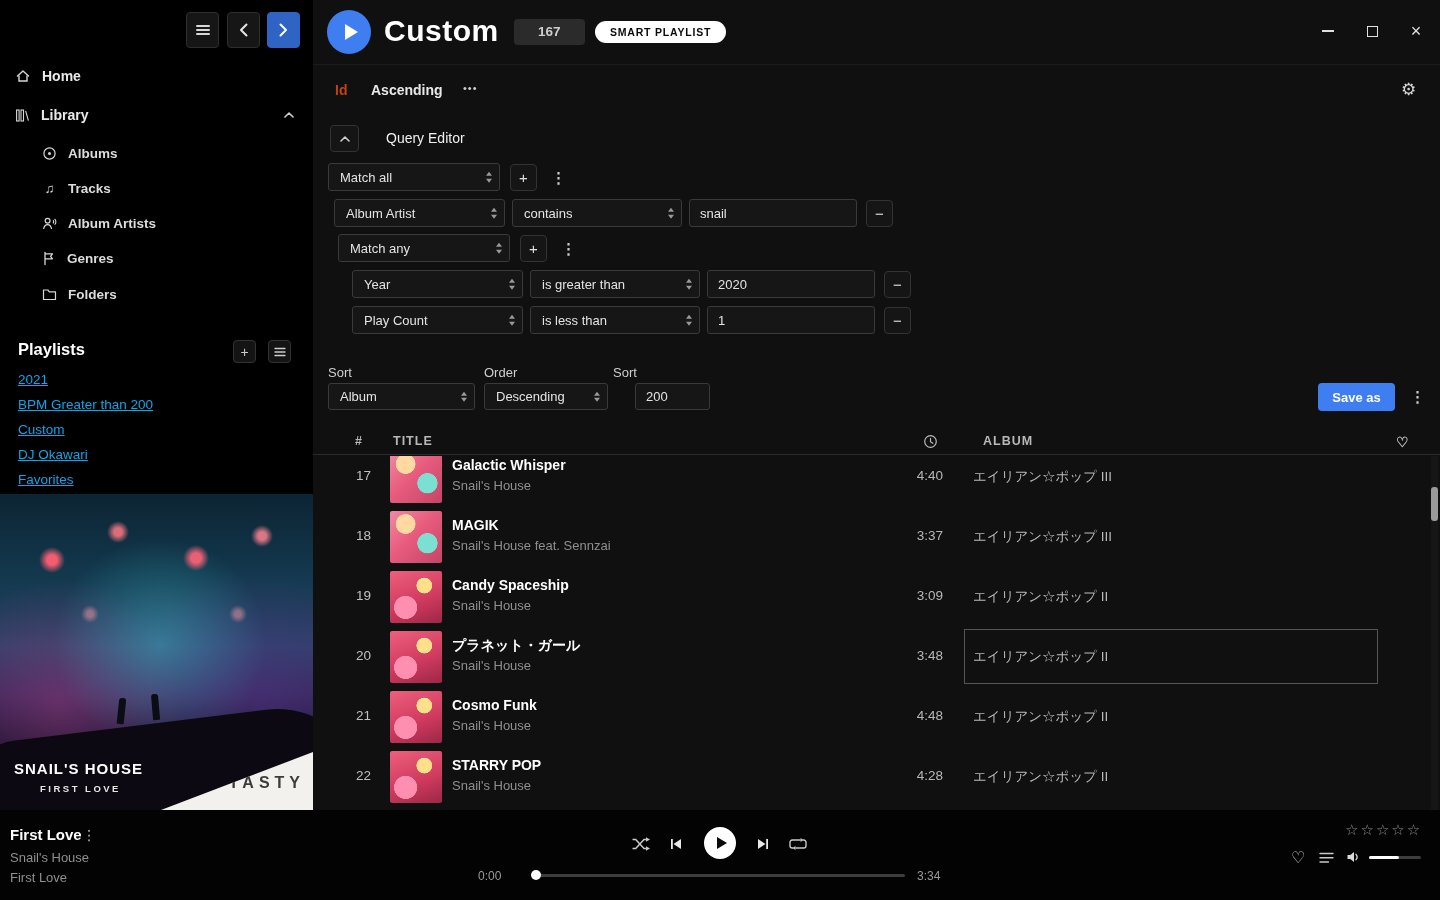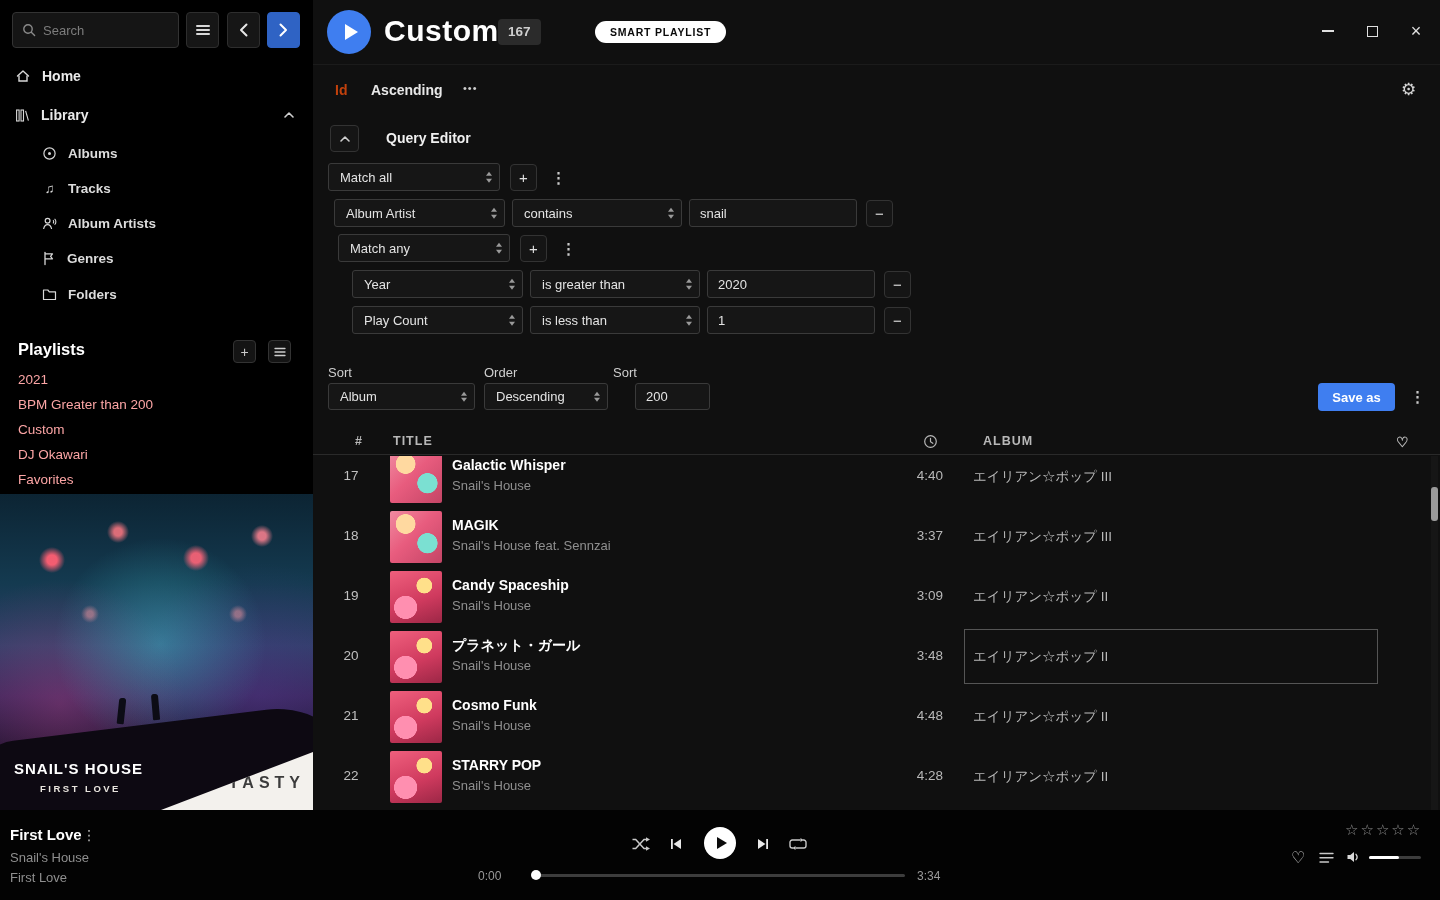--- a/index.html
+++ b/index.html
@@ -25,21 +25,21 @@
               padding-left:15px; gap:11px; color:#eaeaea; font-size:14px; font-weight:700; cursor:pointer; }
   .nav-item .chev { position:absolute; right:18px; }
   .sub-item { position:absolute; left:0; width:100%; height:28px; display:flex; align-items:center;
               padding-left:42px; gap:11px; color:#dcdcdc; font-size:13.5px; font-weight:700; cursor:pointer; }
   .glyph-ic { color:#d8d8d8; font-size:13px; width:15px; text-align:center; }
 
   .pl-header { position:absolute; top:338px; left:0; width:100%; height:26px; }
   .pl-title { position:absolute; left:18px; top:2px; font-size:16.5px; font-weight:800; color:#fff; }
   .sq22 { position:absolute; top:2px; width:23px; height:23px; border:1px solid #333; border-radius:4px;
           background:#141414; color:#ccc; display:flex; align-items:center; justify-content:center; font-size:14px; }
-  .pl-item { position:absolute; left:18px; height:20px; line-height:20px; font-size:13.5px; color:#fca5a5; cursor:pointer; }
+  .pl-item { position:absolute; left:18px; height:20px; line-height:20px; font-size:13.5px; color:#0ea5e9; cursor:pointer;text-decoration:underline; }
 
   
   .artwork { position:absolute; left:0; top:494px; width:313px; height:316px; overflow:hidden; cursor:pointer;
     background:
       radial-gradient(circle at 52px 66px,  rgba(255,95,115,.95) 0 5px, rgba(255,95,115,0) 13px),
       radial-gradient(circle at 118px 38px, rgba(255,120,130,.85) 0 4px, rgba(255,120,130,0) 11px),
       radial-gradient(circle at 196px 64px, rgba(255,100,120,.9) 0 5px, rgba(255,100,120,0) 13px),
       radial-gradient(circle at 262px 42px, rgba(255,130,145,.85) 0 4px, rgba(255,130,145,0) 11px),
       radial-gradient(circle at 90px 120px, rgba(250,150,160,.5) 0 3px, transparent 9px),
       radial-gradient(circle at 238px 120px, rgba(250,150,160,.5) 0 3px, transparent 9px),
@@ -57,39 +57,39 @@
   .art-brand { position:absolute; right:8px; bottom:18px; color:#3c3c3c; font-size:16px; font-weight:800; letter-spacing:5px; }
 
   
   .main { position:absolute; left:313px; top:0; width:1127px; height:810px; background:#101010; }
   .mheader { position:absolute; left:0; top:0; width:100%; height:65px; border-bottom:1px solid #1b1b1b; }
   .play-big { position:absolute; left:14px; top:10px; width:44px; height:44px; border-radius:50%;
               background:#3f7ef0; display:flex; align-items:center; justify-content:center; }
   .tri { width:0; height:0; border-left:13px solid #fff; border-top:8px solid transparent;
          border-bottom:8px solid transparent; margin-left:4px; }
   .ptitle { position:absolute; left:71px; top:14px; font-size:30px; font-weight:800; color:#fff; letter-spacing:.5px; }
-  .count-badge { position:absolute; left:185px; top:19px; height:26px; line-height:26px; padding:0 10px;
+  .count-badge { position:absolute; left:201px; top:19px; height:26px; line-height:26px; padding:0 24px;
                  background:#2b2b2b; border-radius:4px; color:#cfcfcf; font-size:13.5px; font-weight:700; }
   .smart-badge { position:absolute; left:257px; top:21px; height:22px; line-height:22px; padding:0 15px;
                  background:#fff; border-radius:11px; color:#0a0a0a; font-size:10.5px; font-weight:800; letter-spacing:.8px;margin-left:25px; }
   .win-controls { position:absolute; right:10px; top:17px; display:flex; gap:16px; }
   .win-controls button { width:28px; height:28px; display:flex; align-items:center; justify-content:center; }
   .min-glyph { width:12px; height:2px; background:#e0e0e0; display:block; }
   .max-glyph { width:11px; height:11px; border:1.5px solid #e0e0e0; display:block; }
   .x-glyph { font-size:18px; color:#e0e0e0; line-height:1; }
 
   .sortbar span { position:absolute; cursor:pointer; }
   .sb-field { left:22px; top:82px; font-size:14px; font-weight:800; color:#c2410c; }
   .sb-dir { left:58px; top:82px; font-size:14px; font-weight:700; color:#e8e8e8; }
   .sb-more { left:150px; top:82px; font-size:11px; color:#cfcfcf; letter-spacing:1px; }
   .sb-gear { left:1088px; top:79px; font-size:17px; color:#d5d5d5; }
 
   .collapse-btn { position:absolute; left:17px; top:125px; width:29px; height:27px; background:#151515;
                   border:1px solid #333; border-radius:4px; display:flex; align-items:center; justify-content:center; }
-  .qe-title { position:absolute; left:73px; top:130px; font-size:14px; font-weight:700; color:#f0f0f0; }
+  .qe-title { position:absolute; left:73px; top:130px; font-size:14px; font-weight:400; color:#f0f0f0; }
 
   .dd { position:absolute; height:28px; background:#161616; border:1px solid #3a3a3a; border-radius:3px;
         display:flex; align-items:center; padding:0 24px 0 11px; color:#e3e3e3; font-size:13px; cursor:pointer; }
   .dd .caret { position:absolute; right:7px; top:50%; transform:translateY(-50%); }
   .caret i { display:block; width:0; height:0; border-left:3.5px solid transparent; border-right:3.5px solid transparent; }
   .caret .up { border-bottom:4px solid #9a9a9a; margin-bottom:2.5px; }
   .caret .dn { border-top:4px solid #9a9a9a; }
   .qinput { position:absolute; height:28px; background:#161616; border:1px solid #3a3a3a; border-radius:3px;
             color:#e3e3e3; font-size:13px; padding:0 10px; }
   .sqbtn { position:absolute; width:27px; height:27px; background:#151515; border:1px solid #333; border-radius:4px;
@@ -98,21 +98,21 @@
   .flabel { position:absolute; font-size:13px; color:#cfcfcf; }
   .save-btn { position:absolute; left:1005px; top:383px; width:77px; height:28px; background:#3f7ef0;
               border-radius:4px; color:#fff; font-size:13px; font-weight:700; }
 
   .thead { position:absolute; left:0; top:428px; width:100%; height:27px; border-bottom:1px solid #2a2a2a; }
   .thead span { position:absolute; top:6px; font-size:12.5px; letter-spacing:1px; font-weight:600; color:#b8b8b8; }
   .thead .hic { position:absolute; top:6px; }
   .tbody { position:absolute; left:0; top:456px; width:100%; height:354px; overflow:hidden; }
   .tbody-in { position:relative; top:-9px; }
   .trow { position:relative; height:60px; cursor:pointer; }
-  .tnum { position:absolute; left:18px; width:40px; top:21px; text-align:center; color:#c0c0c0; font-size:13.5px; }
+  .tnum { position:absolute; left:18px; width:40px; top:21px; text-align:right; color:#c0c0c0; font-size:13.5px; }
   .thumb { position:absolute; left:77px; top:4px; width:52px; height:52px; border-radius:2px; }
   .cover-a { background:
       radial-gradient(circle at 30% 25%, #ffd9a0 0 18%, transparent 19%),
       radial-gradient(circle at 72% 62%, #7be0d2 0 20%, transparent 21%),
       linear-gradient(135deg, #f08aa0, #e85c7e 45%, #c44566); }
   .cover-b { background:
       radial-gradient(circle at 66% 28%, #ffe08a 0 15%, transparent 16%),
       radial-gradient(circle at 30% 70%, #ff8fb0 0 22%, transparent 23%),
       linear-gradient(160deg, #ef5f7d, #cf3a5e 58%, #9c2746); }
   .ttitle { position:absolute; left:139px; top:10px; font-size:14px; font-weight:700; color:#fff; }
@@ -142,27 +142,20 @@
   .vol-track { position:absolute; left:1369px; top:46px; width:52px; height:3px; background:#3d3d3d; border-radius:2px; cursor:pointer; }
   .vol-fill { width:30px; height:3px; background:#fff; border-radius:2px; }
 </style>
 </head>
 <body>
 
 <div class="app">
 
   <aside class="sidebar">
     <div class="search-row">
-      <div class="search-box">
-        <svg width="14" height="14" viewBox="0 0 14 14">
-            <circle cx="6" cy="6" r="4.2" fill="none" stroke="#8a8a8a" stroke-width="1.4"></circle>
-            <line x1="9.3" y1="9.3" x2="12.6" y2="12.6" stroke="#8a8a8a" stroke-width="1.4" stroke-linecap="round"></line>
-          </svg>
-        <input class="search-input" placeholder="Search" style="">
-      </div>
       <button class="sq32" style="left:174px">
         <span class="burger">
             <i></i>
             <i></i>
             <i></i>
           </span>
       </button>
       <button class="sq32" style="left:215px">
         <svg width="9" height="14" viewBox="0 0 9 14">
             <path d="M7.5 1.5 2 7l5.5 5.5" stroke="#e6e6e6" stroke-width="2" fill="none" stroke-linecap="round" stroke-linejoin="round"></path>

